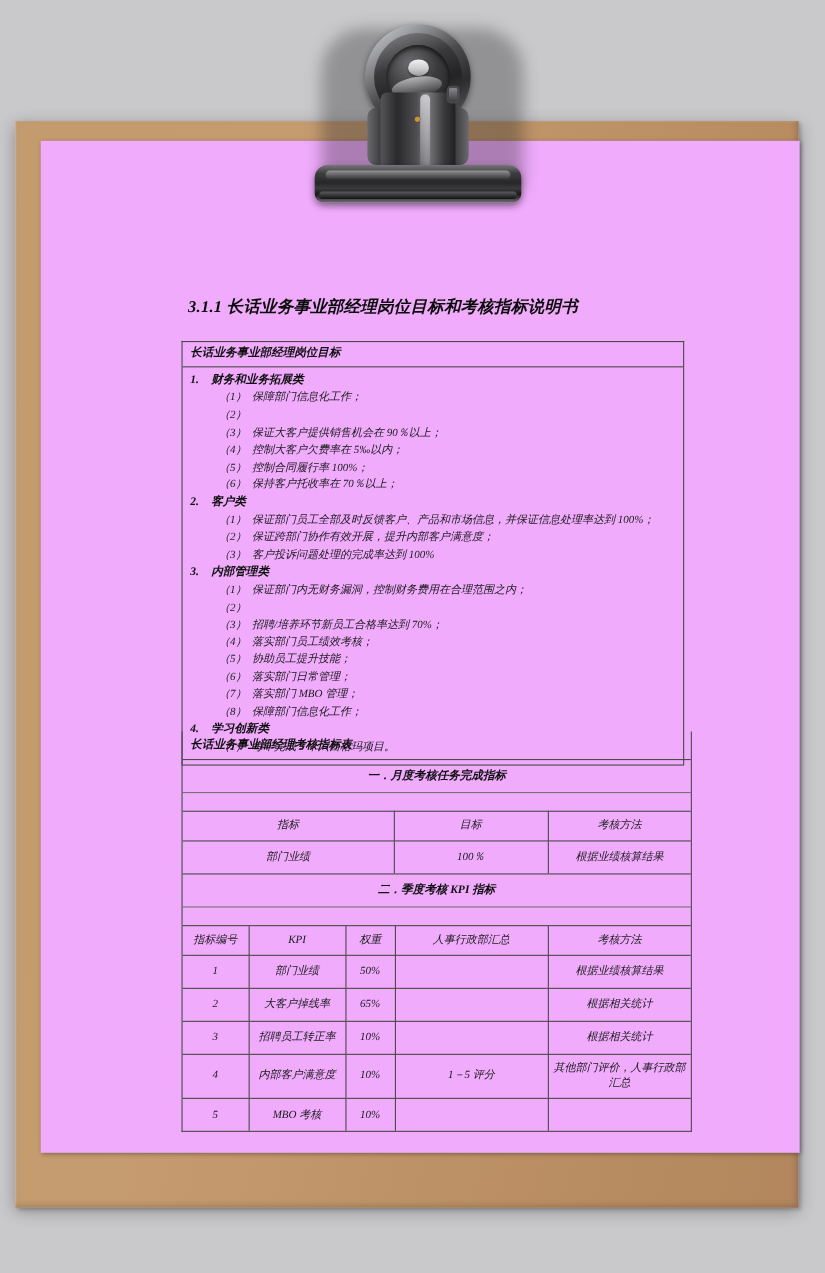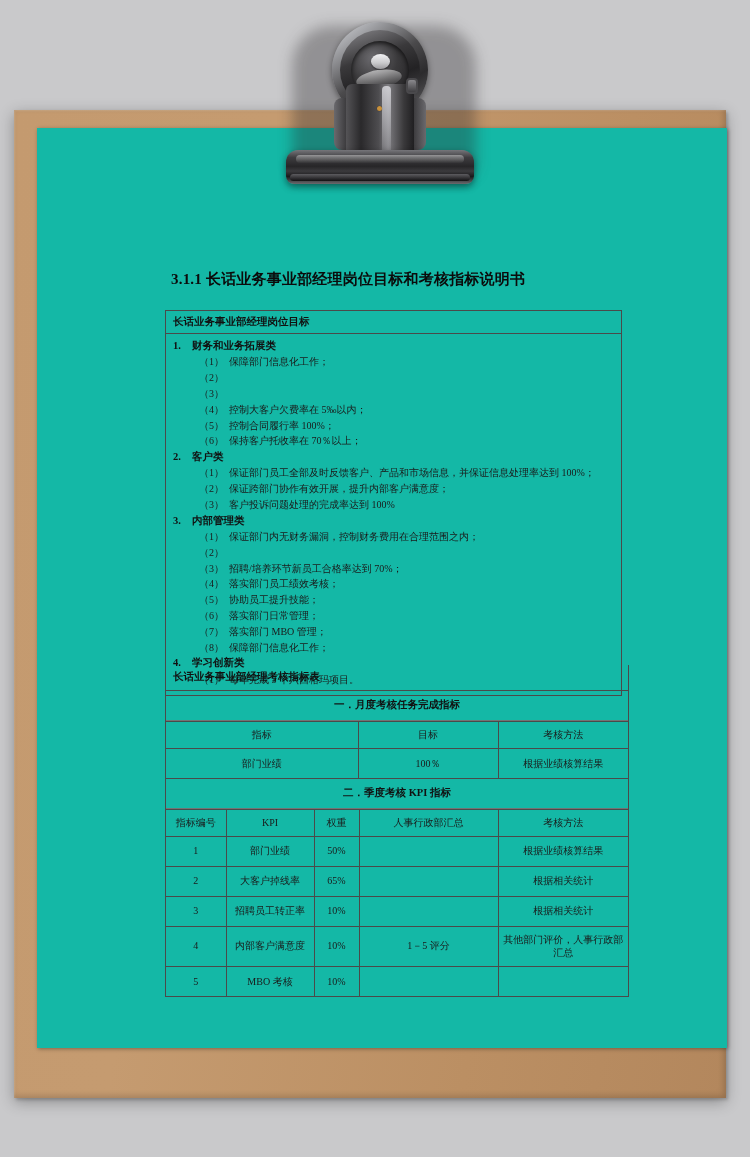--- a/index.html
+++ b/index.html
@@ -33,22 +33,23 @@
     pointer-events: none;
   }
 
   
   .paper {
     position: absolute;
     left: 37px;
     top: 128px;
     width: 690px;
     height: 920px;
-    background: #14b8a6;
+    background: #f0abfc;
     box-shadow: 1px 1px 4px rgba(0,0,0,0.35);
+    font-style: italic;
   }
 
   
   .clip {
     position: absolute;
     left: 286px;
     top: 22px;
     width: 188px;
     height: 152px;
     z-index: 20;
@@ -258,20 +259,21 @@
     font-weight: bold;
     color: #111;
     padding: 7px 4px 8px 4px;
     border-bottom: 1px solid #737373;
   }
 
   table.t {
     width: 100%;
     border-collapse: collapse;
     table-layout: fixed;
+    margin-top: 16px;
   }
   table.t td {
     border: 1px solid #4a4a4a;
     font-size: 10px;
     color: #1a1a1a;
     text-align: center;
     vertical-align: middle;
     padding: 6px 3px;
     line-height: 1.35;
   }
@@ -314,20 +316,21 @@
           </div>
           <div class="sub">
             <span class="sub-num">（1）</span>
             <span class="sub-text">保障部门信息化工作；</span>
           </div>
           <div class="sub">
             <span class="sub-num">（2）</span>
           </div>
           <div class="sub">
             <span class="sub-num">（3）</span>
+            <span class="sub-text">保证大客户提供销售机会在 90％以上；</span>
           </div>
           <div class="sub">
             <span class="sub-num">（4）</span>
             <span class="sub-text">控制大客户欠费率在 5‰以内；</span>
           </div>
           <div class="sub">
             <span class="sub-num">（5）</span>
             <span class="sub-text">控制合同履行率 100%；</span>
           </div>
           <div class="sub">

